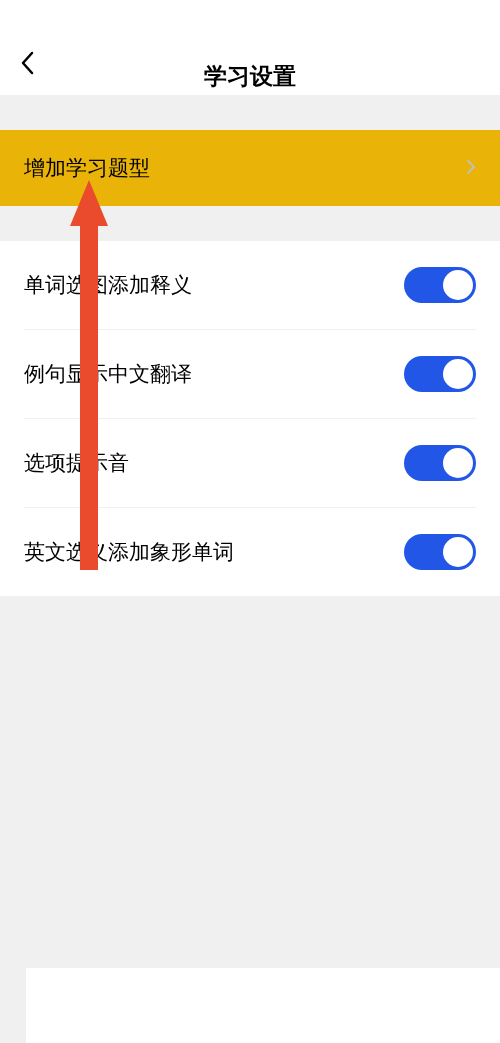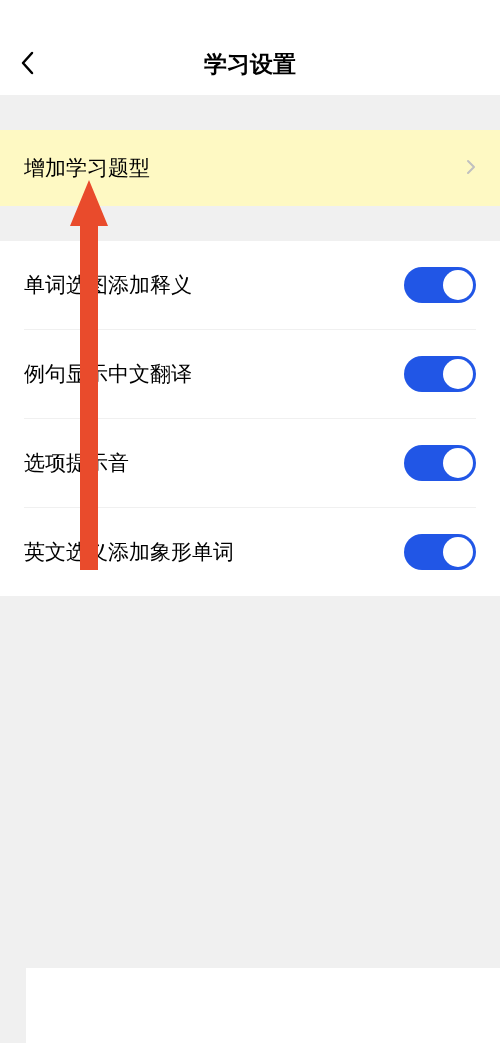--- a/index.html
+++ b/index.html
@@ -14,21 +14,21 @@
       font-family: -apple-system, BlinkMacSystemFont, "Segoe UI", "PingFang SC", "Microsoft YaHei", sans-serif;
       position: relative;
       overflow: hidden;
     }
     .header {
       background-color: #ffffff;
       height: 95px;
       display: flex;
       align-items: flex-end;
       position: relative;
-      padding-bottom: 15px;
+      padding-bottom: 3px;
     }
     .back-icon {
       position: absolute;
       left: 20px;
       bottom: 15px;
       font-size: 28px;
       font-weight: 300;
       line-height: 1;
       cursor: pointer;
     }
@@ -36,21 +36,21 @@
       width: 100%;
       text-align: center;
       font-size: 23px;
       font-weight: 700;
       color: #000;
     }
     .section-gap {
       height: 35px;
     }
     .nav-item {
-      background-color: #fef9c3;
+      background-color: #eab308;
       padding: 24px;
       display: flex;
       align-items: center;
       justify-content: space-between;
       cursor: pointer;
     }
     .nav-item-label {
       font-size: 21px;
       color: #000;
       font-weight: 400;

